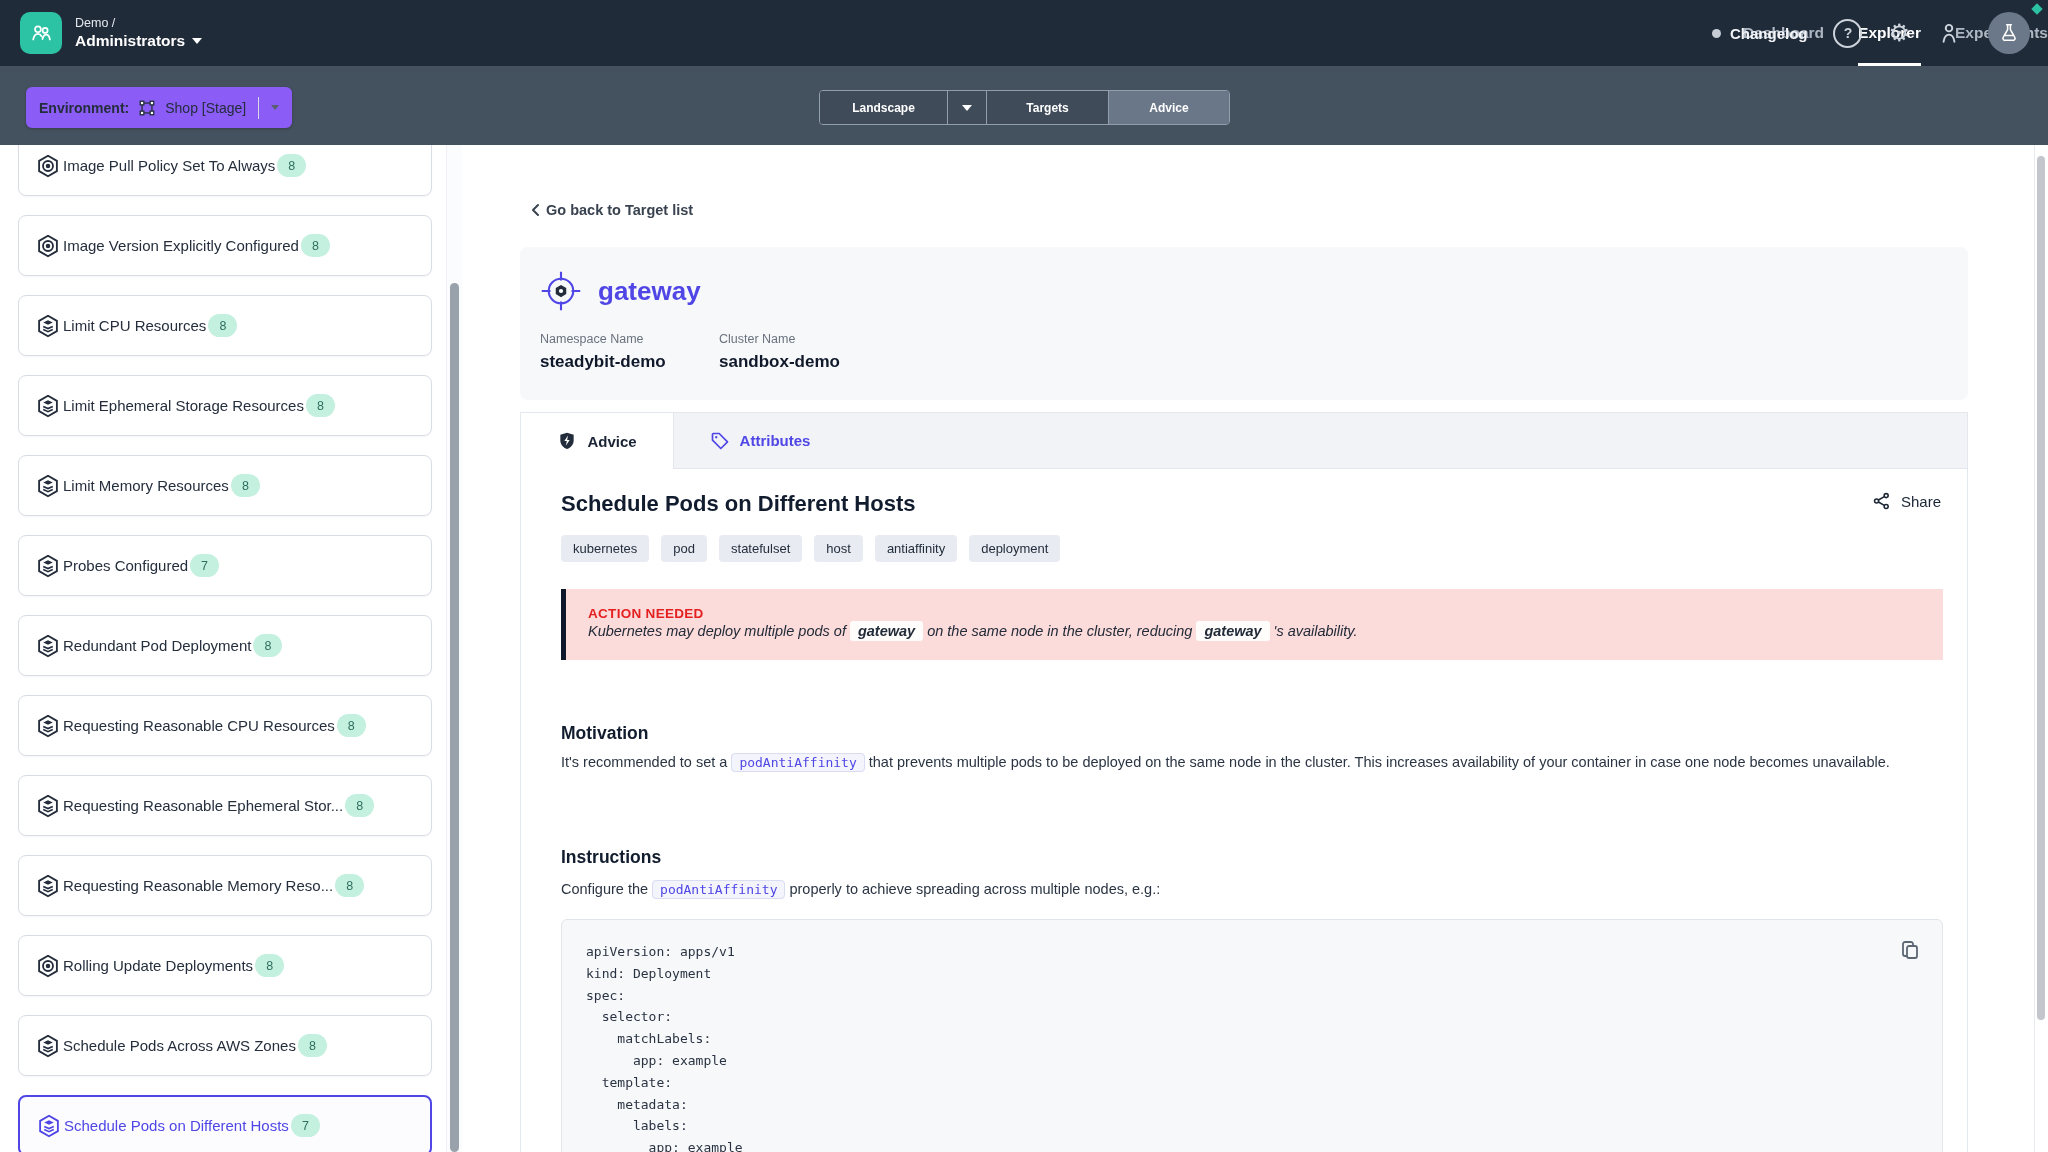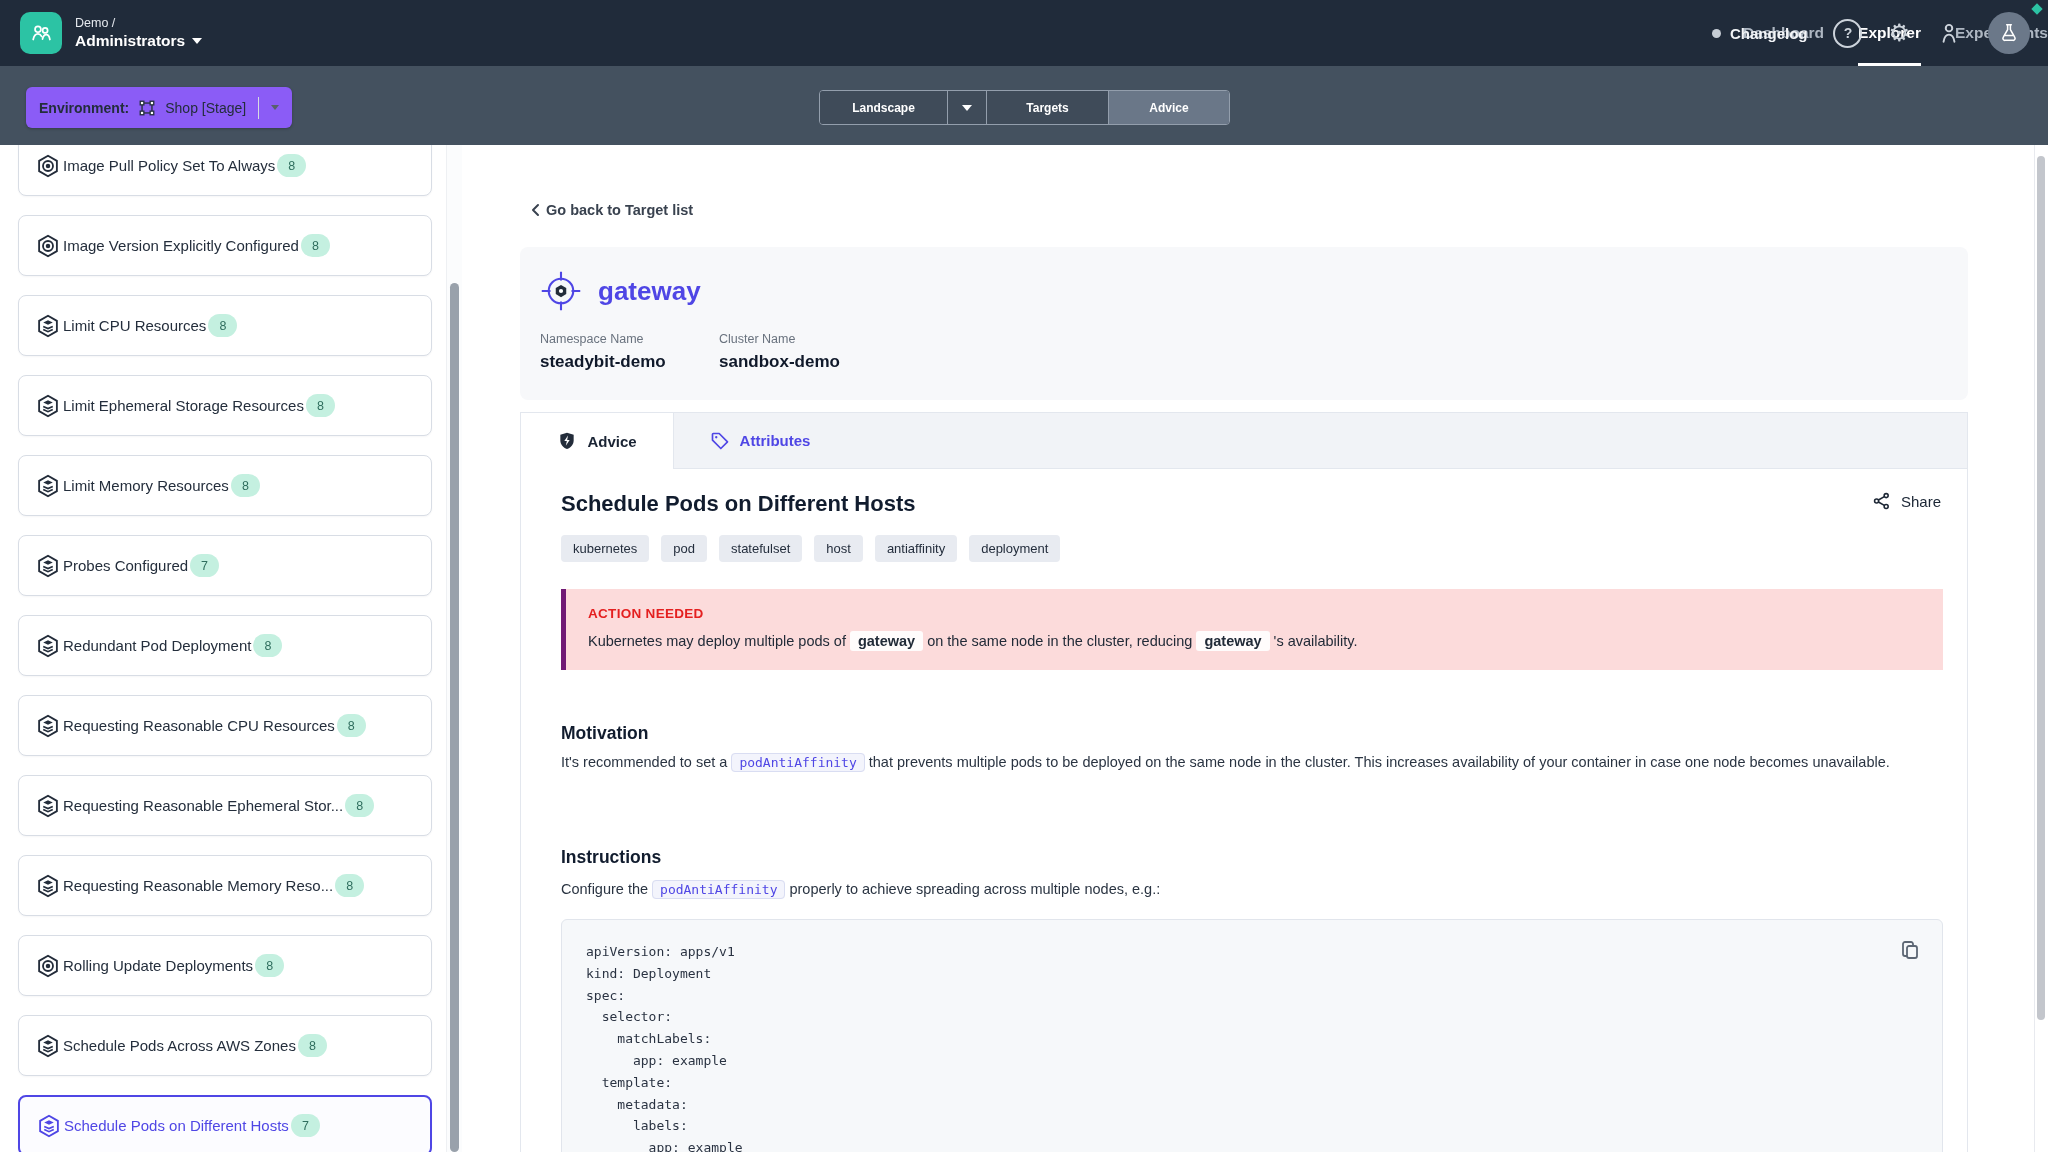--- a/index.html
+++ b/index.html
@@ -77,23 +77,23 @@
   .tab-advice{width:152px;background:#fff;color:#1a2434;border-right:1px solid #e3e7ee;height:56px;}
   .tab-attributes{width:172px;color:#4f46e5;}
 
   .advice-title{position:absolute;left:40px;top:78px;font-size:22px;font-weight:bold;color:#111c2e;}
   .share-btn{position:absolute;right:26px;top:78px;display:flex;align-items:center;gap:9px;
              font-size:15px;color:#1a2534;cursor:pointer;}
   .tags-row{position:absolute;left:40px;top:122px;display:flex;gap:12px;}
   .tag-pill{background:#e8ebf1;color:#242e3d;font-size:13px;padding:6px 12px;border-radius:4px;}
 
   .alert{position:absolute;left:40px;top:176px;width:1382px;box-sizing:border-box;background:#fcdbdb;
-         border-left:5px solid #701a75;padding:17px 20px 19px 22px;}
+         border-left:5px solid #0f172a;padding:17px 20px 19px 22px;}
   .alert-title{font-size:13.5px;font-weight:bold;color:#e42020;letter-spacing:.3px;}
-  .alert-body{margin-top:10px;font-size:14.5px;color:#222b38;}
+  .alert-body{font-size:14.5px;color:#222b38;font-style:italic;}
   .target-chip{display:inline-block;background:rgba(255,255,255,.92);font-weight:bold;padding:2px 8px;border-radius:3px;margin:0 4px;}
 
   .section-title{position:absolute;left:40px;font-size:17.5px;font-weight:bold;color:#111c2e;}
   .section-para{position:absolute;left:40px;width:1382px;font-size:14.5px;line-height:21px;color:#2a3442;}
   .code-chip{font-family:"DejaVu Sans Mono",monospace;font-size:13px;color:#4f46e5;background:#f3f4fc;
              border:1px solid #d9ddf2;border-radius:4px;padding:1px 7px;margin:0 4px;}
 
   .code-block{position:absolute;left:40px;top:506px;width:1382px;height:260px;box-sizing:border-box;
               background:#f6f8fa;border:1px solid #e1e5ec;border-radius:6px;padding:21px 24px;}
   .code-text{font-family:"DejaVu Sans Mono",monospace;font-size:13px;line-height:21.8px;color:#2a3342;white-space:pre;}

